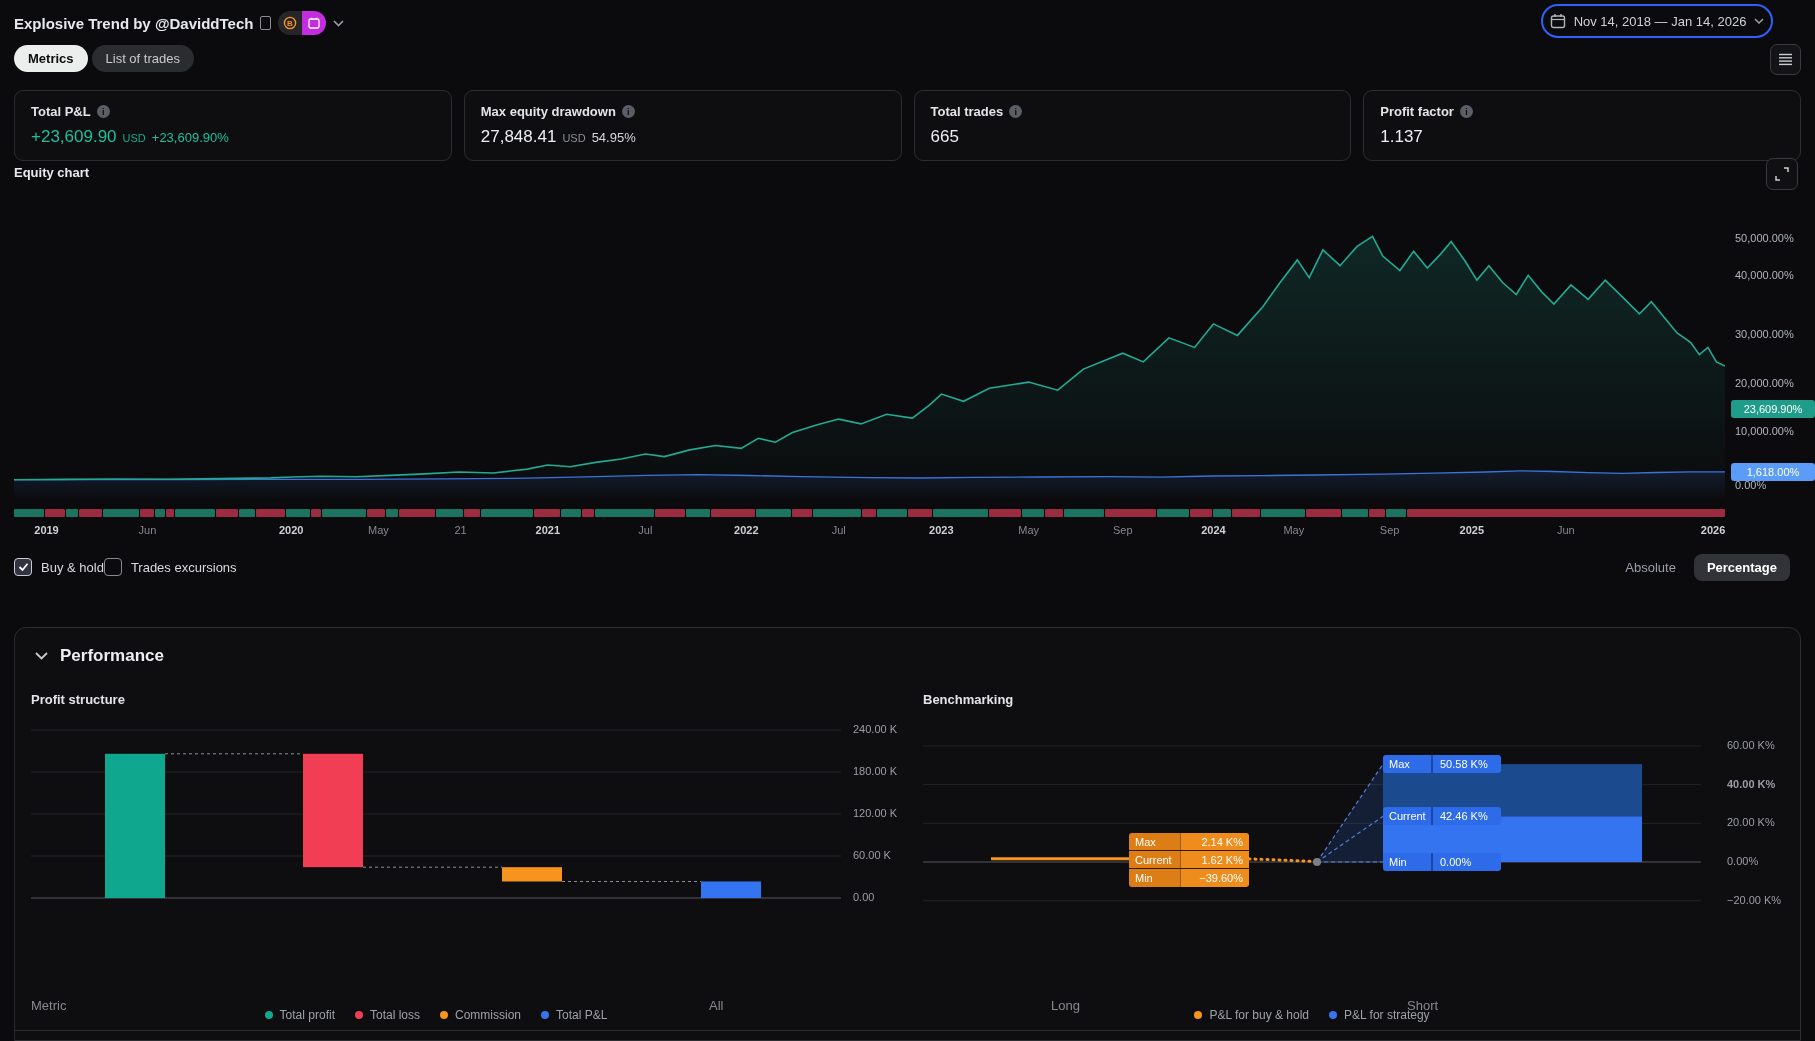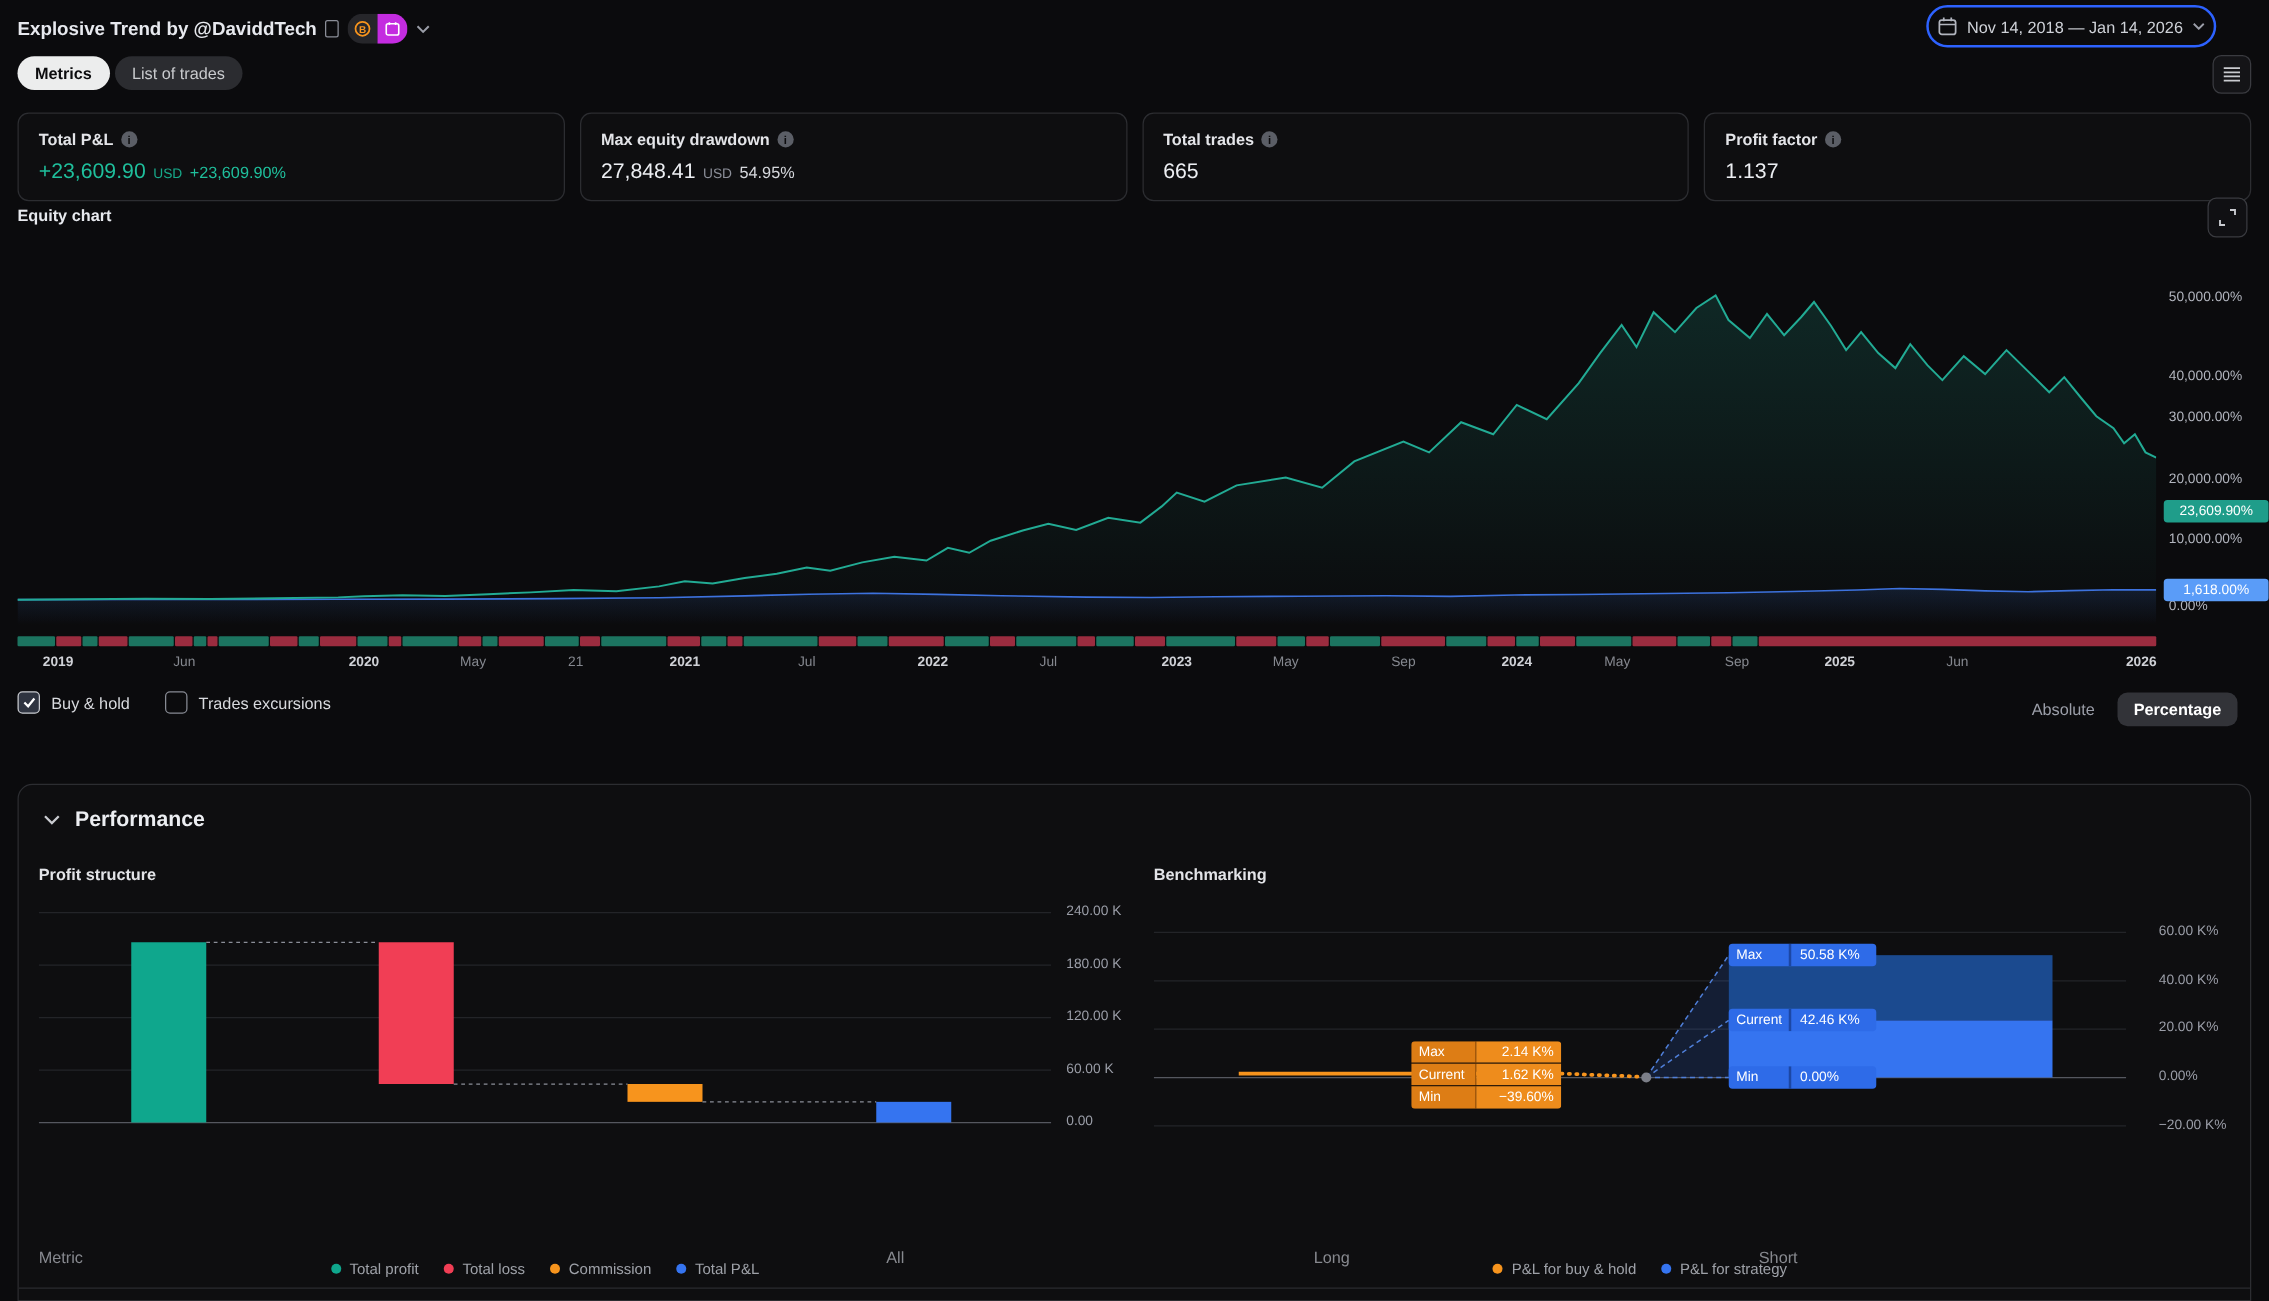--- a/index.html
+++ b/index.html
@@ -49,21 +49,21 @@
   .badge{position:absolute;left:1731px;width:84px;height:18px;border-radius:3px;font-size:11px;color:#fff;
     display:flex;align-items:center;justify-content:center;white-space:nowrap}
   .eq-strip{left:14px;top:509px;width:1711px;height:8px;display:flex;gap:1px}
   .eq-strip div{border-radius:1px}
   .eq-xlabels{left:14px;top:524px;width:1711px;height:16px}
   .eq-xlabels span{position:absolute;transform:translateX(-50%);font-size:11px;white-space:nowrap}
   .eq-xlabels .yr{color:#cfd1d6;font-weight:700}
   .eq-xlabels .mo{color:#85888f}
 
   
-  .controls{left:14px;top:553px;height:28px;display:flex;align-items:flex-start;gap:28px}
+  .controls{left:14px;top:553px;height:28px;display:flex;align-items:center;}
   .cb-row{display:flex;align-items:center;gap:9px;cursor:pointer;font-size:13px;color:#d8dade}
   .box{width:18px;height:18px;border-radius:4px;border:1.5px solid #888b94;display:flex;align-items:center;justify-content:center;background:transparent}
   .box.checked{background:#2f3440;border-color:#c9cbd0}
   .right-controls{left:0;top:553px;width:1790px;height:28px;display:flex;justify-content:flex-end;align-items:center;gap:18px}
   .absolute-toggle{font-size:13px;color:#9b9ea8;cursor:pointer}
   .pct-pill{background:#323338;color:#fff;font-weight:700;font-size:13px;padding:6px 13px;border-radius:8px;cursor:pointer}
 
   
   .panel{left:14px;top:627px;width:1787px;height:414px;border:1px solid #2c2d31;border-radius:12px 12px 0 0;background:#0e0e10;overflow:hidden}
   .panel .hdr{position:absolute;left:20px;top:18px;display:flex;align-items:center;gap:12px}
@@ -221,21 +221,21 @@
       </linearGradient>
     </defs>
   <path d="M0.0,289.7L51.3,289.4L102.7,289.0L154.0,289.2L205.3,288.6L256.6,287.9L277.2,287.0L308.0,286.3L342.2,286.7L376.4,285.4L410.6,283.9L444.9,282.0L479.1,283.0L513.3,279.1L533.8,275.0L556.1,276.7L581.7,272.4L607.4,269.0L631.4,264.0L650.2,266.6L675.8,259.9L701.5,255.5L727.2,258.4L744.3,248.3L761.4,252.2L778.5,242.6L804.2,234.4L824.7,229.1L846.9,233.9L872.6,224.3L898.3,228.1L915.4,215.1L927.4,204.1L949.6,211.3L975.3,198.3L1014.6,192.1L1043.7,200.2L1069.4,179.1L1108.7,163.2L1129.3,171.9L1154.9,147.8L1180.6,157.4L1199.4,133.9L1223.4,145.4L1249.0,116.5L1266.1,92.5L1283.3,69.9L1295.2,87.7L1308.9,59.8L1326.0,75.7L1343.1,56.4L1358.5,46.3L1368.8,66.0L1385.9,80.5L1399.6,61.2L1413.3,78.1L1427.0,63.6L1437.2,51.6L1450.9,70.8L1462.9,90.1L1474.9,75.7L1488.6,92.5L1502.3,104.5L1514.2,85.3L1527.9,102.1L1539.9,114.1L1557.0,94.9L1574.1,109.3L1591.2,90.1L1608.3,106.9L1625.4,123.8L1637.4,111.7L1651.1,128.6L1663.1,143.0L1676.8,152.6L1685.3,164.6L1693.9,157.4L1702.4,171.9L1711.0,176.1L1711,310L0,310Z" fill="url(#gradTeal)"></path>
       <path d="M0.0,289.7L85.6,289.6L171.1,289.5L256.6,289.4L342.2,289.3L427.8,288.9L513.3,288.2L581.7,286.7L633.1,285.4L684.4,284.6L735.7,285.5L787.1,286.6L855.5,287.7L906.8,288.0L958.2,287.4L1026.6,287.0L1095.0,286.6L1146.4,287.1L1197.7,286.0L1249.0,285.6L1300.4,285.0L1368.8,284.2L1420.1,283.2L1471.5,282.0L1505.7,280.8L1539.9,281.5L1574.1,282.7L1608.3,283.4L1642.6,282.5L1676.8,281.8L1711.0,281.9L1711,310L0,310Z" fill="url(#gradBlue)"></path>
       <path d="M0.0,289.7L85.6,289.6L171.1,289.5L256.6,289.4L342.2,289.3L427.8,288.9L513.3,288.2L581.7,286.7L633.1,285.4L684.4,284.6L735.7,285.5L787.1,286.6L855.5,287.7L906.8,288.0L958.2,287.4L1026.6,287.0L1095.0,286.6L1146.4,287.1L1197.7,286.0L1249.0,285.6L1300.4,285.0L1368.8,284.2L1420.1,283.2L1471.5,282.0L1505.7,280.8L1539.9,281.5L1574.1,282.7L1608.3,283.4L1642.6,282.5L1676.8,281.8L1711.0,281.9" fill="none" stroke="#3d72de" stroke-width="1.3"></path>
       <path d="M0.0,289.7L51.3,289.4L102.7,289.0L154.0,289.2L205.3,288.6L256.6,287.9L277.2,287.0L308.0,286.3L342.2,286.7L376.4,285.4L410.6,283.9L444.9,282.0L479.1,283.0L513.3,279.1L533.8,275.0L556.1,276.7L581.7,272.4L607.4,269.0L631.4,264.0L650.2,266.6L675.8,259.9L701.5,255.5L727.2,258.4L744.3,248.3L761.4,252.2L778.5,242.6L804.2,234.4L824.7,229.1L846.9,233.9L872.6,224.3L898.3,228.1L915.4,215.1L927.4,204.1L949.6,211.3L975.3,198.3L1014.6,192.1L1043.7,200.2L1069.4,179.1L1108.7,163.2L1129.3,171.9L1154.9,147.8L1180.6,157.4L1199.4,133.9L1223.4,145.4L1249.0,116.5L1266.1,92.5L1283.3,69.9L1295.2,87.7L1308.9,59.8L1326.0,75.7L1343.1,56.4L1358.5,46.3L1368.8,66.0L1385.9,80.5L1399.6,61.2L1413.3,78.1L1427.0,63.6L1437.2,51.6L1450.9,70.8L1462.9,90.1L1474.9,75.7L1488.6,92.5L1502.3,104.5L1514.2,85.3L1527.9,102.1L1539.9,114.1L1557.0,94.9L1574.1,109.3L1591.2,90.1L1608.3,106.9L1625.4,123.8L1637.4,111.7L1651.1,128.6L1663.1,143.0L1676.8,152.6L1685.3,164.6L1693.9,157.4L1702.4,171.9L1711.0,176.1" fill="none" stroke="#22ab94" stroke-width="1.6"></path>
     </svg>
 </div>
 <div class="abs eq-ylabels" id="eq-ylabels">
     <span style="top: 42.2px;">50,000.00%</span>
-    <span style="top: 105px;">40,000.00%</span>
+    <span style="top: 79px;">40,000.00%</span>
     <span style="top: 138.4px;">30,000.00%</span>
     <span style="top: 186.5px;">20,000.00%</span>
     <span style="top: 234.6px;">10,000.00%</span>
     <span style="top: 288.7px;">0.00%</span>
   </div>
 <div class="badge" id="eq-badge-s" style="top: 357.136px; background: rgb(31, 157, 138); margin-top: 43px;">23,609.90%</div>
 <div class="badge" id="eq-badge-b" style="top: 462.917px; background: rgb(90, 156, 248);">1,618.00%</div>
 <div class="abs eq-strip" id="eq-strip">
     <div style="flex-grow: 1.5; background: rgb(28, 116, 96);"></div>
     <div style="flex-grow: 1; background: rgb(155, 44, 63);"></div>
@@ -393,21 +393,21 @@
         <line x1="394" y1="138" x2="460" y2="92.31465" stroke="#4f7fd9" stroke-width="1.2" stroke-dasharray="4 3"></line>
         <line x1="394" y1="138" x2="460" y2="138" stroke="#4f7fd9" stroke-width="1.2" stroke-dasharray="4 3"></line>
         <rect x="460" y="40.127700000000004" width="259" height="52.186949999999996" fill="#1b4a8f"></rect>
         <rect x="460" y="92.31465" width="259" height="45.68535" fill="#3574f0"></rect>
         <line x1="68" x2="321" y1="134.8653" y2="134.8653" stroke="#f7941d" stroke-width="3"></line>
         <line x1="326" x2="388" y1="134.8653" y2="137.3" stroke="#f7941d" stroke-width="3" stroke-dasharray="1 5" stroke-linecap="round"></line>
         <circle cx="394" cy="138" r="4" fill="#7c7f88"></circle>
       </svg>
     <div class="ylab" id="bm-ylabels">
         <span style="top: 14.9px;">60.00 K%</span>
-        <span style="top: 53.6px;">40.00 K%</span>
+        <span style="top: 53.6px; font-weight: bold;">40.00 K%</span>
         <span style="top: 92.3px;">20.00 K%</span>
         <span style="top: 131px;">0.00%</span>
         <span style="top: 169.7px;">−20.00 K%</span>
       </div>
 
     <div class="bm-tooltip">
       <div class="row">
           <span class="l">Max</span>
           <span class="v">2.14 K%</span>
         </div>

